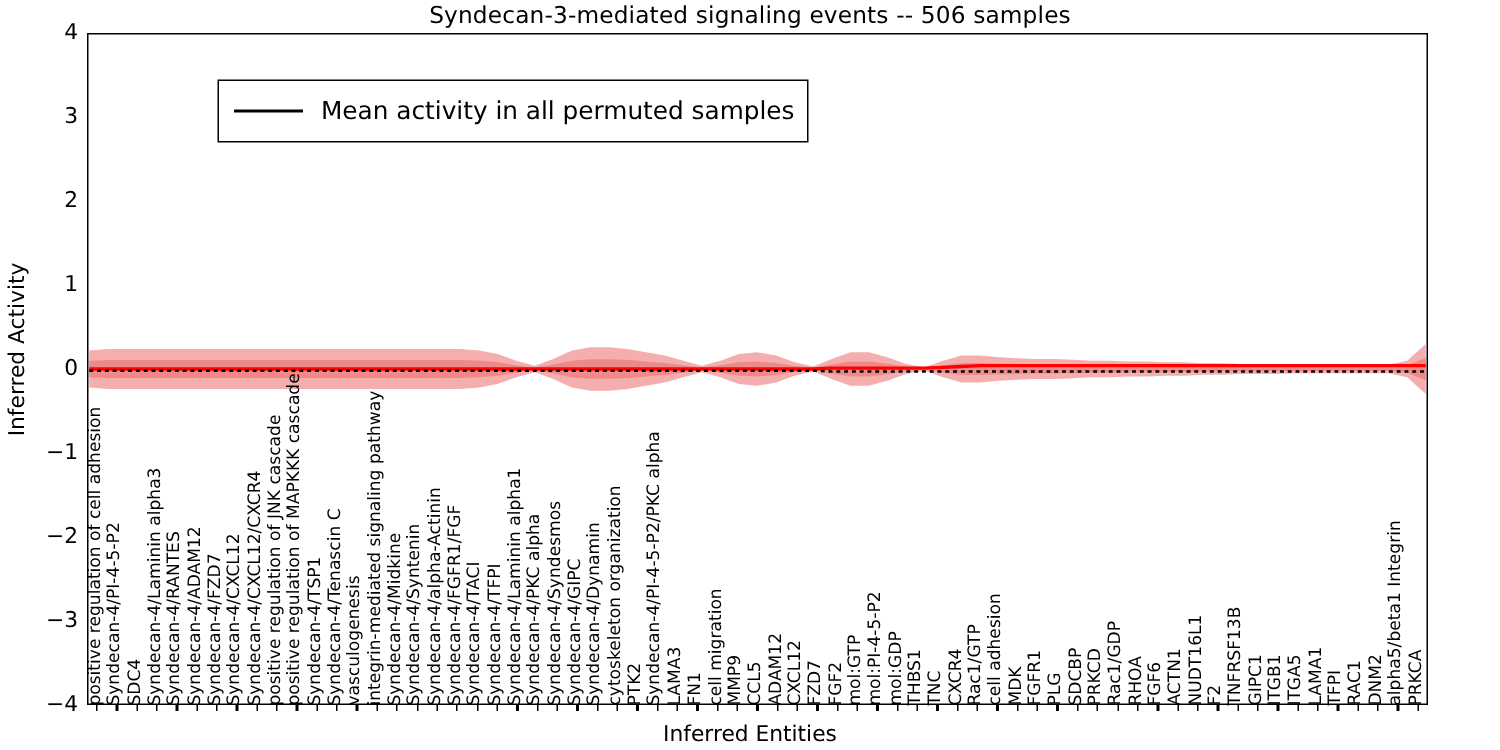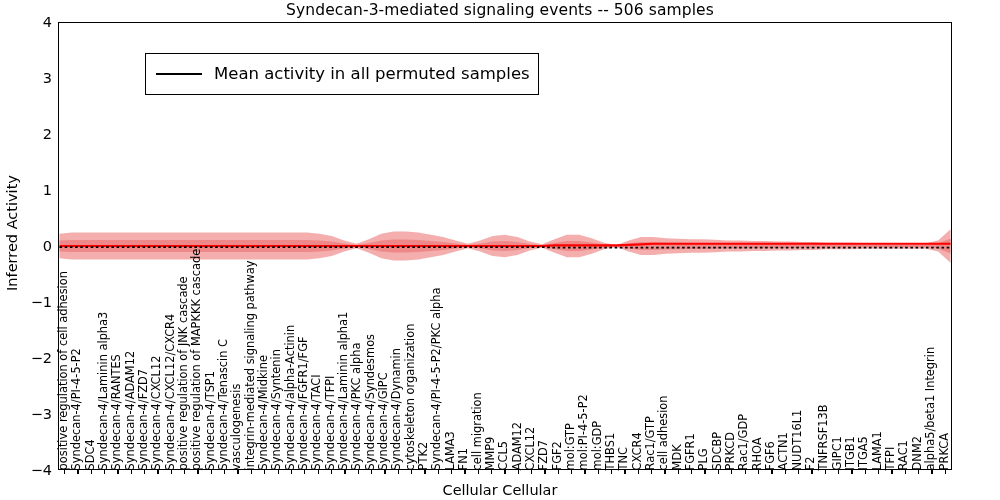--- a/index.html
+++ b/index.html
@@ -233,14 +233,14 @@
       <div class="xtmark" style="left: 846.649px;"></div>
       <div class="xt" style="left: 851.499px;">RAC1</div>
       <div class="xtmark" style="left: 859.992px;"></div>
       <div class="xt" style="left: 864.842px;">DNM2</div>
       <div class="xtmark" style="left: 873.335px;"></div>
       <div class="xt" style="left: 878.185px;">alpha5/beta1 Integrin</div>
       <div class="xtmark" style="left: 886.678px;"></div>
       <div class="xt" style="left: 891.528px;">PRKCA</div>
     </div>
 
-  <div id="xlabel">Cellular Cellular</div>
+  <div id="xlabel">Inferred Entities</div>
 </div>
 
 </body></html>

